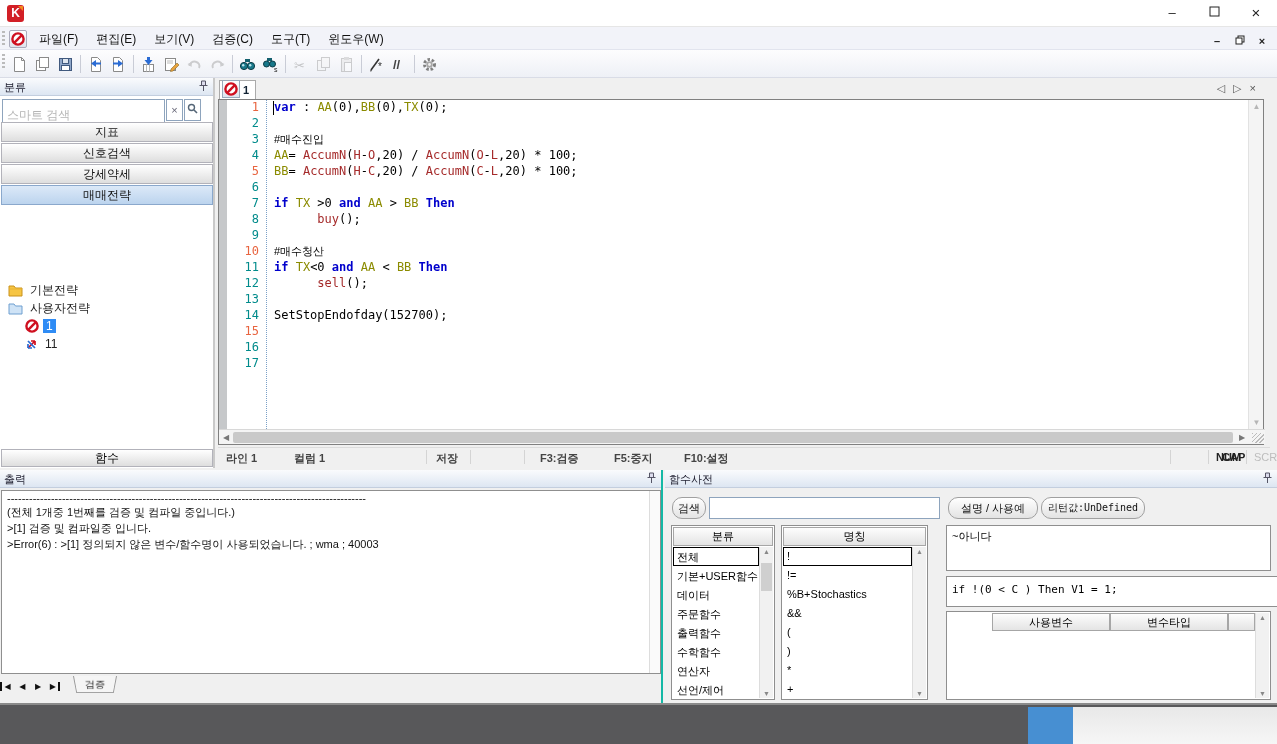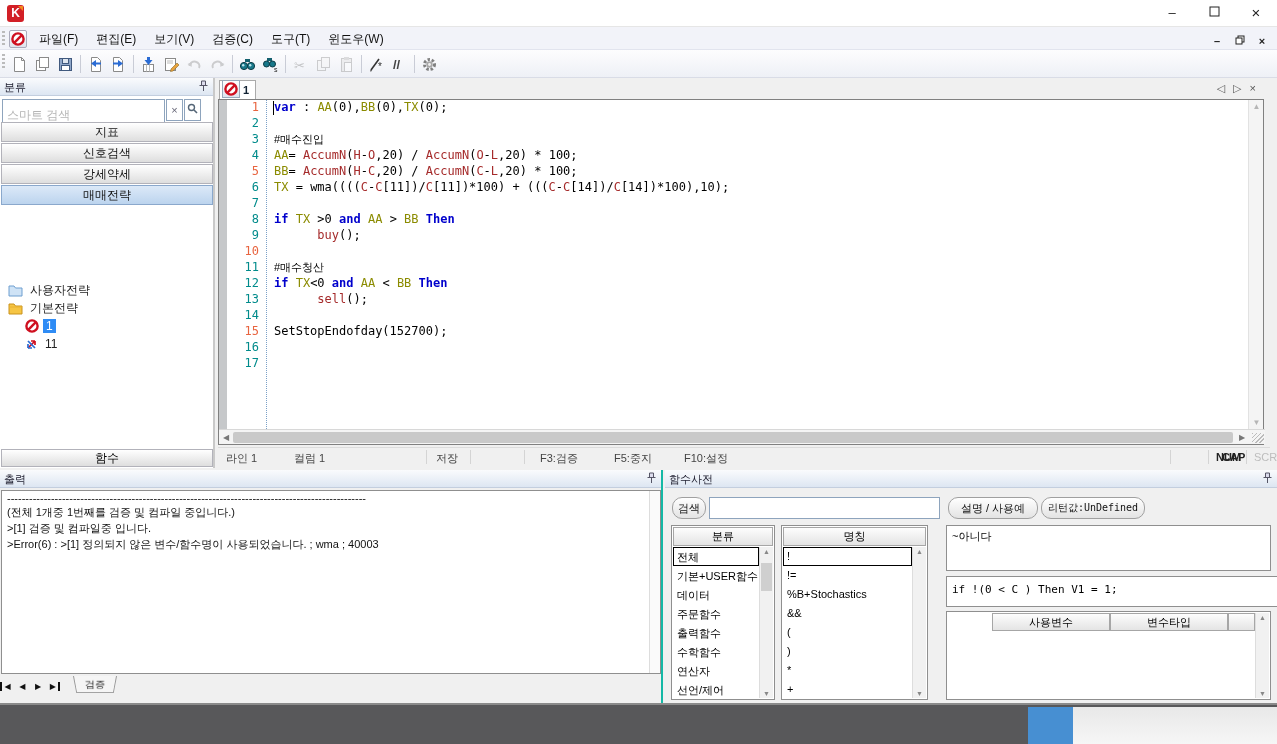--- a/index.html
+++ b/index.html
@@ -83,21 +83,21 @@
   #caret { position:absolute; left:54px; top:1px; width:1px; height:14px; background:#000; }
   #vscroll { position:absolute; right:0; top:0; width:15px; height:329px; background:#f4f4f4; border-left:1px solid #e2e2e2; }
   #vscroll .arr { position:absolute; left:0; width:15px; text-align:center; font-size:8px; color:#b5b5b5; }
   #hscroll { position:absolute; left:0; bottom:0; width:1046px; height:15px; background:#f4f4f4; border-top:1px solid #d8d8d8; }
   #hscroll .arr { position:absolute; top:0; width:14px; height:15px; text-align:center; font-size:8px; line-height:15px; color:#777; }
   #hthumb { position:absolute; left:14px; top:2px; width:1000px; height:11px; background:#c9c9c9; border-radius:2px; }
   #hgrip { position:absolute; right:1px; top:3px; width:12px; height:10px;
     background:repeating-linear-gradient(135deg,#bbb 0 1px, transparent 1px 3px); }
   #statusbar { position:absolute; left:0; top:369px; width:1052px; height:19px; background:#f0f0f0; border-top:1px solid #dcdcdc;
     font-size:11px; color:#444; }
-  .seg { position:absolute; top:3px; }
+  .seg { position:absolute; top:3px;font-weight:bold; }
   .sep { position:absolute; top:2px; height:14px; border-left:1px solid #d4d4d4; }
   .kstate { font-weight:bold; color:#222; }
   .kstate.off { color:#bdbdbd; font-weight:normal; }
 
   
   #output { position:absolute; left:0; top:470px; width:663px; height:233px; background:#f0f0f0; border-right:2px solid #14b8a6; }
   #out-content { position:absolute; left:1px; top:20px; width:660px; height:184px; background:#fff; border:1px solid #8f8f8f; }
   #out-scroll { position:absolute; right:0; top:0; width:11px; height:100%; border-left:1px solid #ddd; background:#fafafa; }
   .oline { font-size:11px; color:#111; padding:1px 0 0 5px; white-space:nowrap; overflow:hidden; }
   #out-tabs { position:absolute; left:0; top:206px; width:100%; height:24px; font-size:10px; color:#222; }
@@ -326,30 +326,30 @@
       </div>
       <div id="categories">
           <div class="cat" style="top: 44px;">지표</div>
           <div class="cat" style="top: 65px;">신호검색</div>
           <div class="cat" style="top: 86px;">강세약세</div>
           <div class="cat selected" style="top: 107px;">매매전략</div>
         </div>
       <div id="tree">
           <div class="tree-item" style="padding-left: 8px;">
             <span style="line-height: 0;"><svg width="15" height="13" viewBox="0 0 15 13">
-                <path d="M1 2h5l1.5 2H14v8H1z" fill="#cfe3f6" stroke="#6e9fd0"></path>
-              </svg></span>
-            <span class="lbl">사용자전략</span>
-          </div>
-          <div class="tree-item" style="padding-left: 8px;">
-            <span style="line-height: 0;"><svg width="15" height="13" viewBox="0 0 15 13">
                 <path d="M1 2h5l1.5 2H14v8H1z" fill="#f6c544" stroke="#c9921c"></path>
                 <path d="M1 5h13" stroke="#e9b231"></path>
               </svg></span>
             <span class="lbl">기본전략</span>
+          </div>
+          <div class="tree-item" style="padding-left: 8px;">
+            <span style="line-height: 0;"><svg width="15" height="13" viewBox="0 0 15 13">
+                <path d="M1 2h5l1.5 2H14v8H1z" fill="#cfe3f6" stroke="#6e9fd0"></path>
+              </svg></span>
+            <span class="lbl">사용자전략</span>
           </div>
           <div class="tree-item" style="padding-left: 25px;">
             <span style="line-height: 0;"><svg width="14" height="14" viewBox="0 0 14 14">
                 <circle cx="7" cy="7" r="5.6" fill="#fff" stroke="#cf1020" stroke-width="2.4"></circle>
                 <line x1="3.2" y1="10.8" x2="10.8" y2="3.2" stroke="#cf1020" stroke-width="2.4"></line>
               </svg></span>
             <span class="lbl sel">1</span>
           </div>
           <div class="tree-item" style="padding-left: 25px;">
             <span style="line-height: 0;"><svg width="13" height="13" viewBox="0 0 13 13">
@@ -396,21 +396,20 @@
             <div class="gnum">16</div>
             <div class="gnum">17</div>
           </div>
         <div id="gutline"></div>
         <div id="code">
             <div class="cline"><span class="tk-kw">var</span><span> : </span><span class="tk-id">AA</span><span>(0),</span><span class="tk-id">BB</span><span>(0),</span><span class="tk-id">TX</span><span>(0);</span></div>
             <div class="cline"></div>
             <div class="cline"><span class="tk-cm">#매수진입</span></div>
             <div class="cline"><span class="tk-id">AA</span><span>= </span><span class="tk-fn">AccumN</span><span>(</span><span class="tk-fn">H</span><span>-</span><span class="tk-fn">O</span><span>,20) / </span><span class="tk-fn">AccumN</span><span>(</span><span class="tk-fn">O</span><span>-</span><span class="tk-fn">L</span><span>,20) * 100;</span></div>
             <div class="cline"><span class="tk-id">BB</span><span>= </span><span class="tk-fn">AccumN</span><span>(</span><span class="tk-fn">H</span><span>-</span><span class="tk-fn">C</span><span>,20) / </span><span class="tk-fn">AccumN</span><span>(</span><span class="tk-fn">C</span><span>-</span><span class="tk-fn">L</span><span>,20) * 100;</span></div>
-            <div class="cline"><span class="tk-id">TX</span><span> = wma((((</span><span class="tk-fn">C</span><span>-</span><span class="tk-fn">C</span><span>[11])/</span><span class="tk-fn">C</span><span>[11])*100) + (((</span><span class="tk-fn">C</span><span>-</span><span class="tk-fn">C</span><span>[14])/</span><span class="tk-fn">C</span><span>[14])*100),10);</span></div>
             <div class="cline"></div>
             <div class="cline"><span class="tk-kw">if</span><span> </span><span class="tk-id">TX</span><span> &gt;0 </span><span class="tk-kw">and</span><span> </span><span class="tk-id">AA</span><span> &gt; </span><span class="tk-id">BB</span><span> </span><span class="tk-kw">Then</span></div>
             <div class="cline"><span>      </span><span class="tk-fn">buy</span><span>();</span></div>
             <div class="cline"></div>
             <div class="cline"><span class="tk-cm">#매수청산</span></div>
             <div class="cline"><span class="tk-kw">if</span><span> </span><span class="tk-id">TX</span><span>&lt;0 </span><span class="tk-kw">and</span><span> </span><span class="tk-id">AA</span><span> &lt; </span><span class="tk-id">BB</span><span> </span><span class="tk-kw">Then</span></div>
             <div class="cline"><span>      </span><span class="tk-fn">sell</span><span>();</span></div>
             <div class="cline"></div>
             <div class="cline"><span>SetStopEndofday(152700);</span></div>
             <div class="cline"></div>

